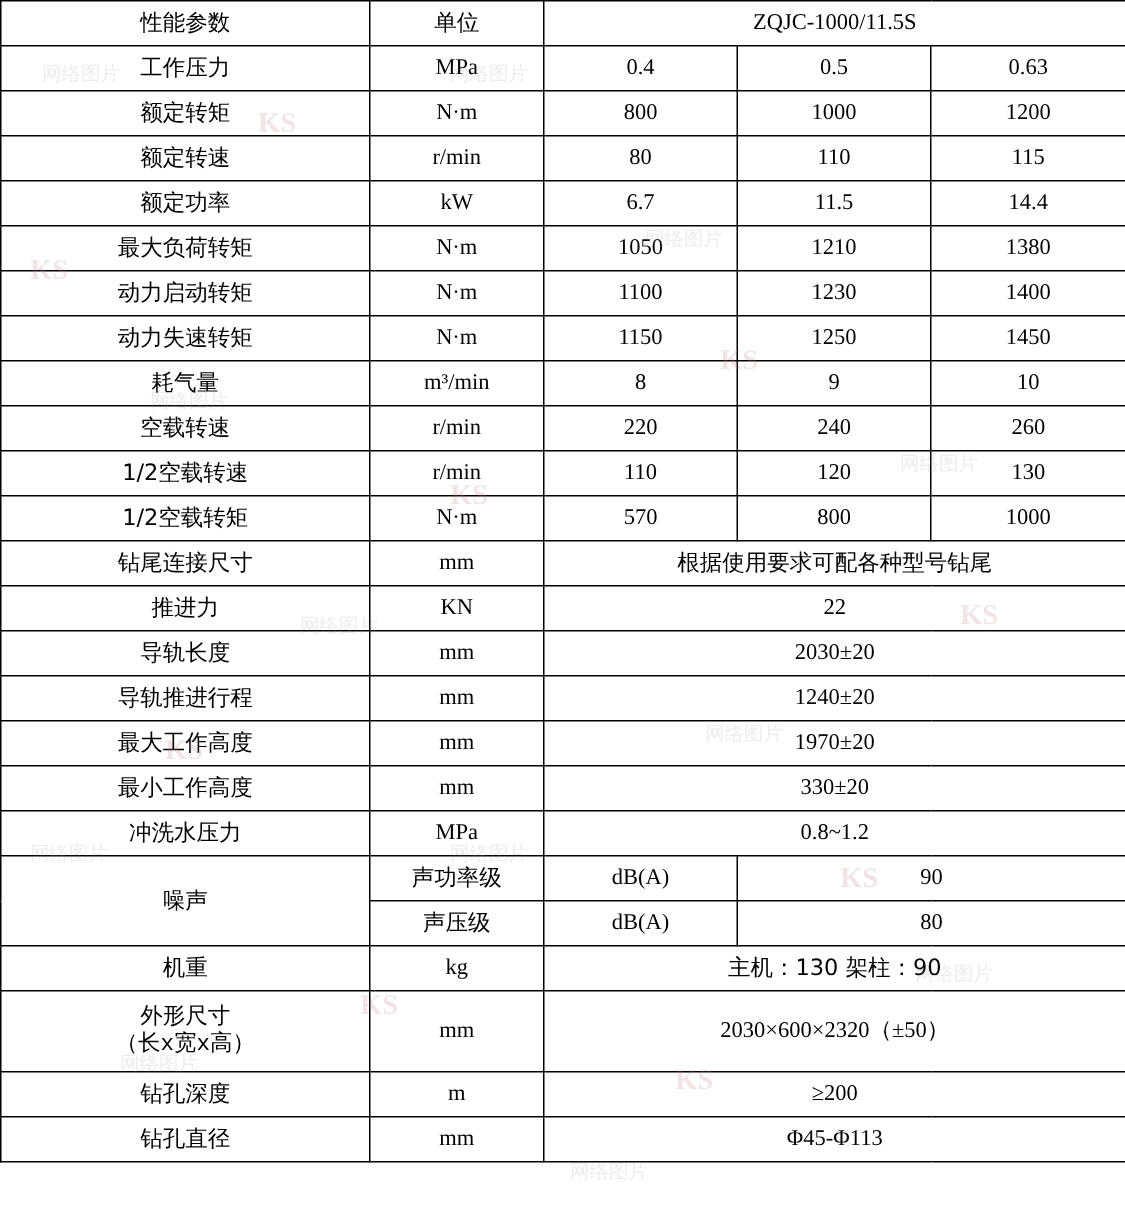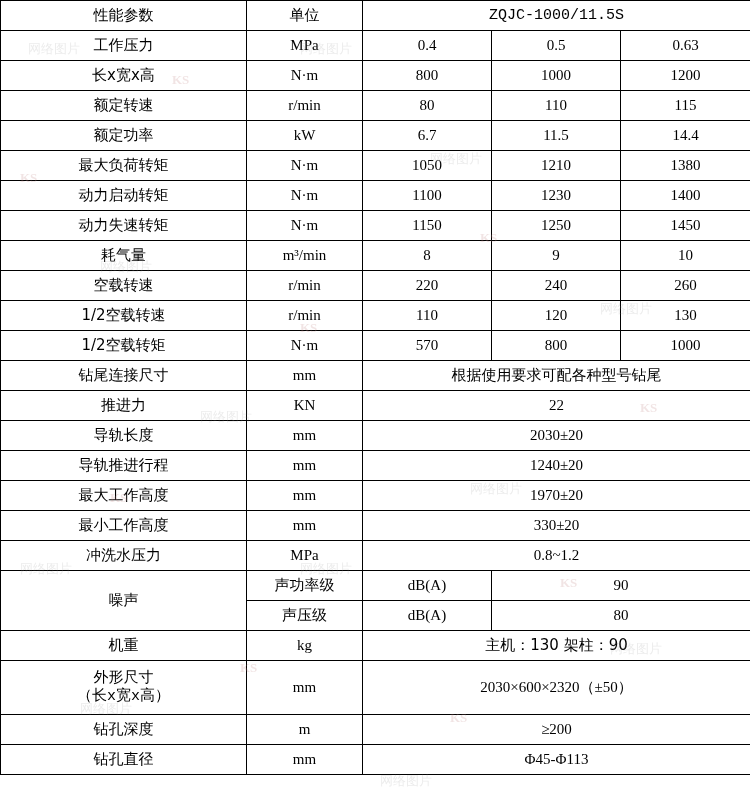--- a/index.html
+++ b/index.html
@@ -51,21 +51,21 @@
   .val-cell.cjk {
     font-size: 15px;
     font-family: "DejaVu Sans", sans-serif;
   }
   thead td {
     font-weight: bold;
     height: 32px;
   }
   thead .param-cell { font-size: 18px; font-family: "DejaVu Sans", sans-serif; font-weight: bold; }
   thead .unit-cell  { font-size: 18px; font-family: "DejaVu Sans", sans-serif; font-weight: bold; }
-  thead .head-model { font-size: 17px; font-family: Liberation Mono, monospace; font-weight: bold; }
+  thead .head-model { font-size: 17px; font-family: Liberation Serif, serif; font-weight: bold; }
 
   .noise-label {
     font-size: 16px;
     font-family: "DejaVu Sans", sans-serif;
   }
   .sub-label {
     font-size: 16px;
     font-family: "DejaVu Sans", sans-serif;
   }
   .two-line {
@@ -87,21 +87,21 @@
   .wm {
     position: absolute;
     color: rgba(150,150,150,0.18);
     font-size: 13px;
     font-family: "DejaVu Sans", sans-serif;
     white-space: nowrap;
   }
   .wm.logo {
     color: rgba(190,130,130,0.22);
     font-weight: bold;
-    font-size: 13px;
+    font-size: 19px;
     font-family: "Liberation Serif", serif;
   }
   .wrap { position: relative; width: 620px; height: 806px; }
 </style>
 </head>
 <body>
 
 <div class="wrap">
 
   <table id="spec-table">
@@ -121,21 +121,21 @@
     </thead>
     <tbody id="tbody-main">
         <tr>
           <td class="param-cell">工作压力</td>
           <td class="unit-cell">MPa</td>
           <td class="val-cell">0.4</td>
           <td class="val-cell">0.5</td>
           <td class="val-cell">0.63</td>
         </tr>
         <tr>
-          <td class="param-cell">长x宽x高</td>
+          <td class="param-cell">额定转矩</td>
           <td class="unit-cell">N·m</td>
           <td class="val-cell">800</td>
           <td class="val-cell">1000</td>
           <td class="val-cell">1200</td>
         </tr>
         <tr>
           <td class="param-cell">额定转速</td>
           <td class="unit-cell">r/min</td>
           <td class="val-cell">80</td>
           <td class="val-cell">110</td>

